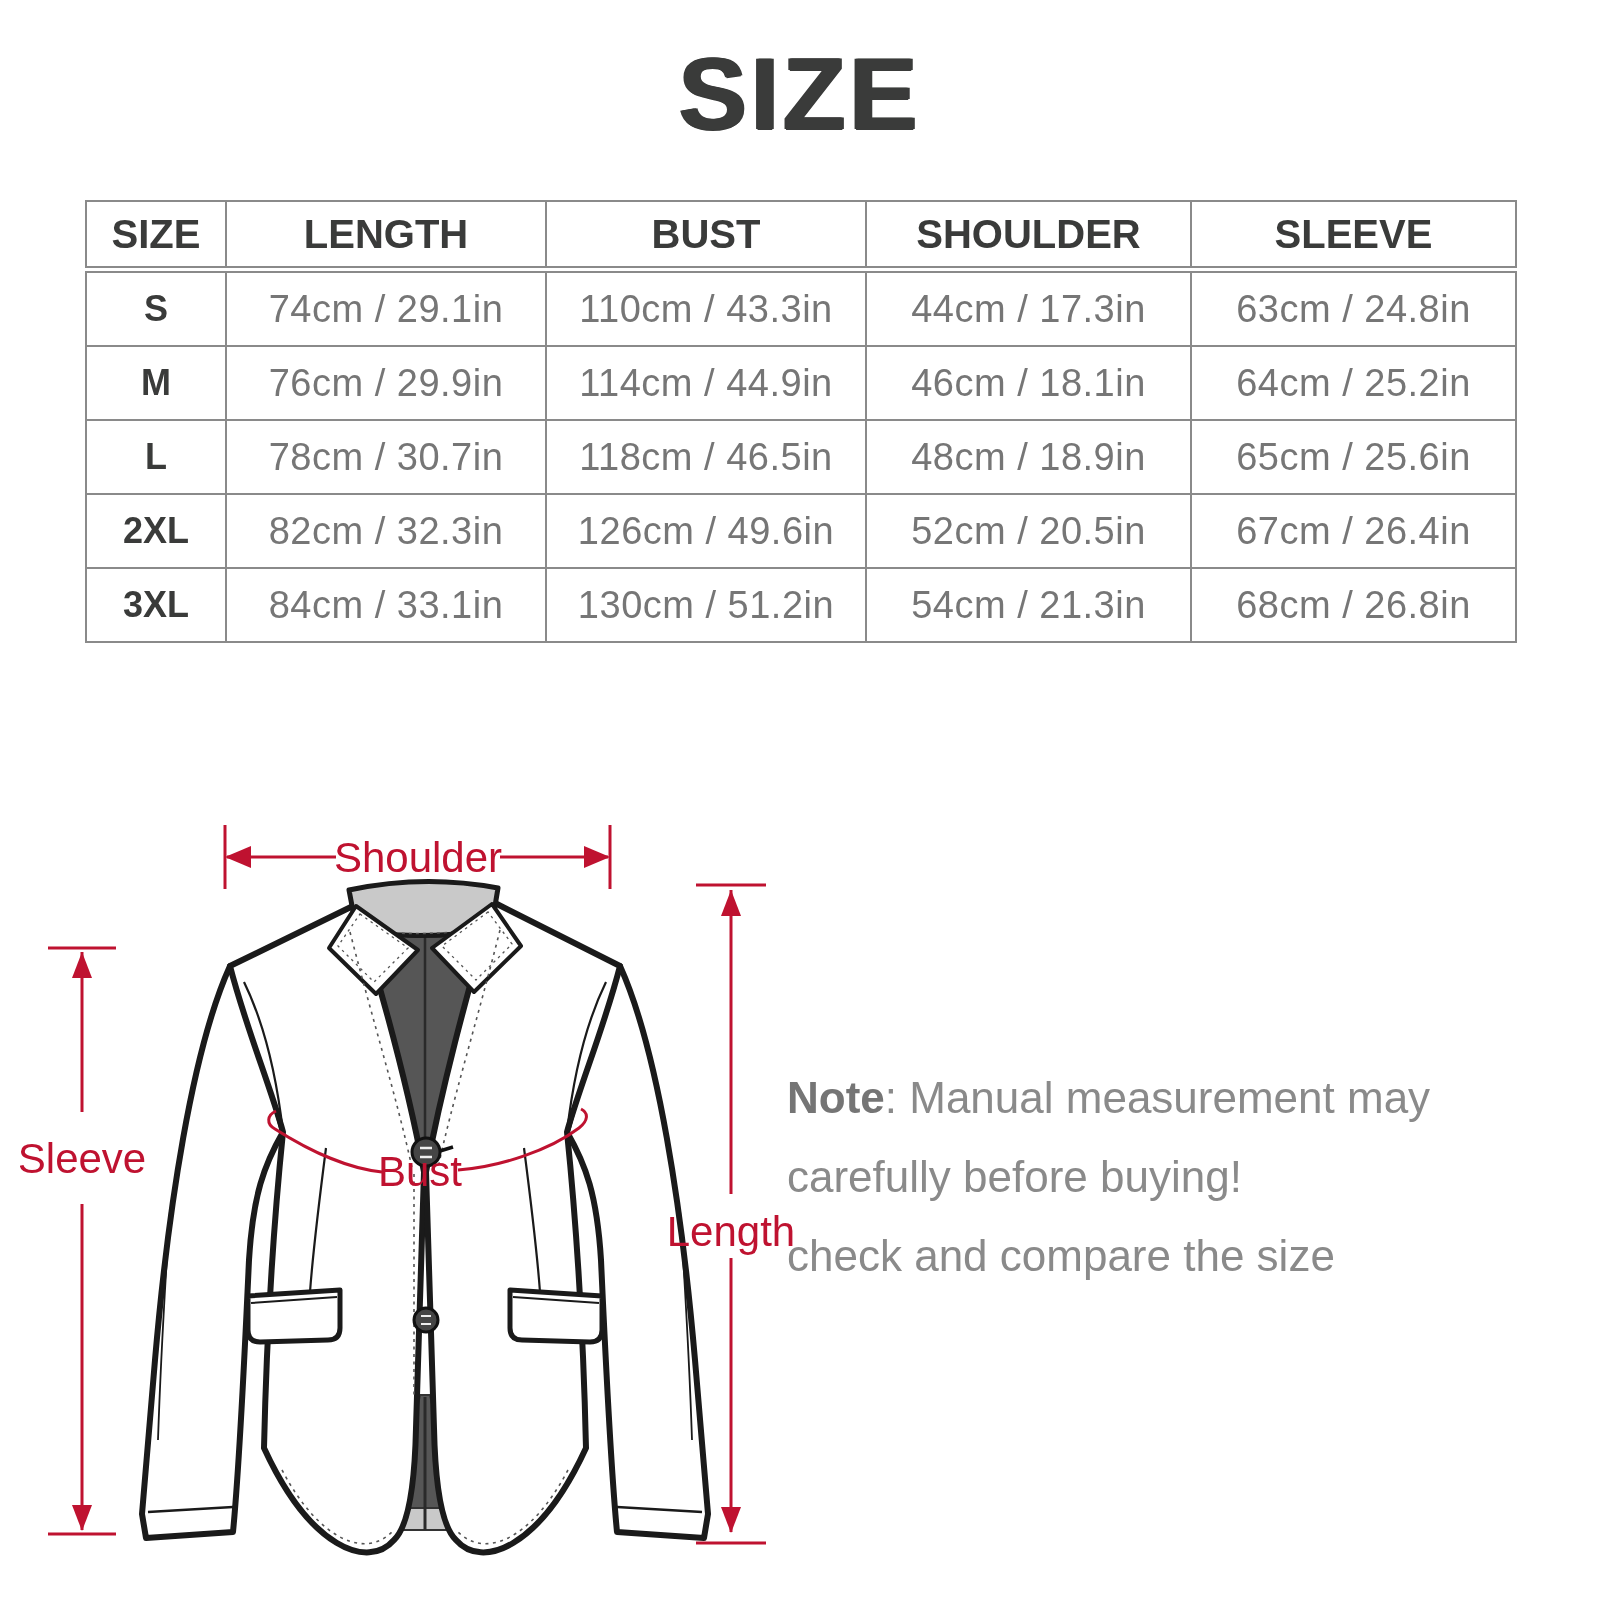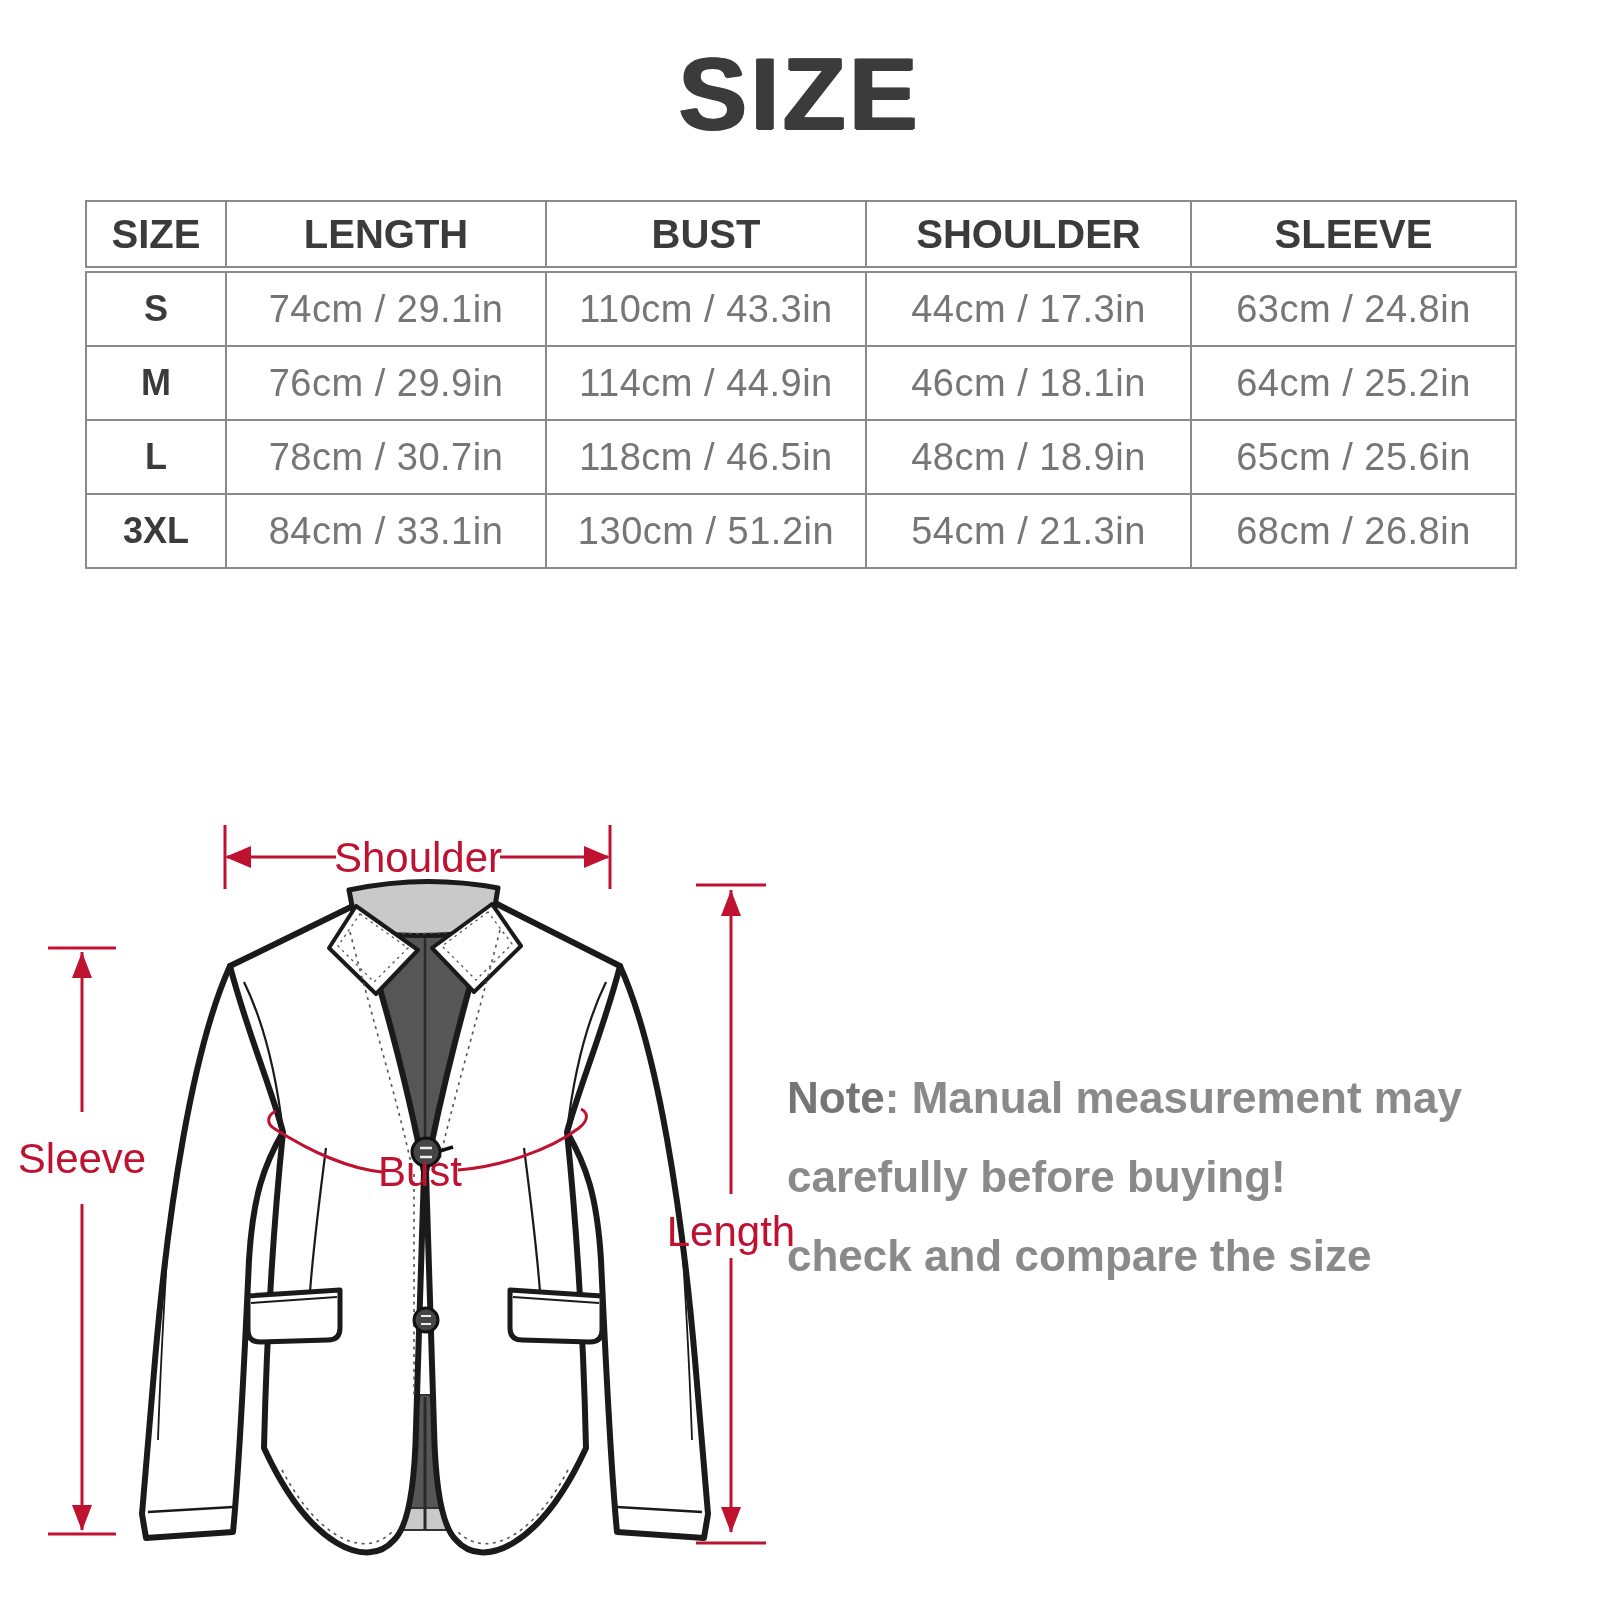--- a/index.html
+++ b/index.html
@@ -26,21 +26,21 @@
     height:70px;font-size:38px;color:#767676;
     border:2px solid #8a8a8a;text-align:center;vertical-align:middle;
     background:#ffffff;letter-spacing:0.5px;
   }
   table.size-table td.size-cell{
     font-weight:bold;color:#3a3b3a;font-size:36px;letter-spacing:0;
   }
   .jacket-wrap{position:absolute;left:20px;top:780px;width:780px;height:820px;}
   .note{
     position:absolute;left:787px;top:1058px;width:710px;
-    font-size:44px;line-height:79px;color:#8a8a8a;font-weight:bold;
+    font-size:44px;line-height:79px;color:#8a8a8a;
   }
   .note b{color:#757575;}
 </style>
 </head>
 <body>
 
 <div class="title">SIZE</div>
 
 <table class="size-table">
   <colgroup>
@@ -75,20 +75,27 @@
       <td>64cm / 25.2in</td>
     </tr>
     <tr>
       <td class="size-cell">L</td>
       <td>78cm / 30.7in</td>
       <td>118cm / 46.5in</td>
       <td>48cm / 18.9in</td>
       <td>65cm / 25.6in</td>
     </tr>
     <tr>
+      <td class="size-cell">2XL</td>
+      <td>82cm / 32.3in</td>
+      <td>126cm / 49.6in</td>
+      <td>52cm / 20.5in</td>
+      <td>67cm / 26.4in</td>
+    </tr>
+    <tr>
       <td class="size-cell">3XL</td>
       <td>84cm / 33.1in</td>
       <td>130cm / 51.2in</td>
       <td>54cm / 21.3in</td>
       <td>68cm / 26.8in</td>
     </tr>
   </tbody>
 </table>
 
 <div class="jacket-wrap">

